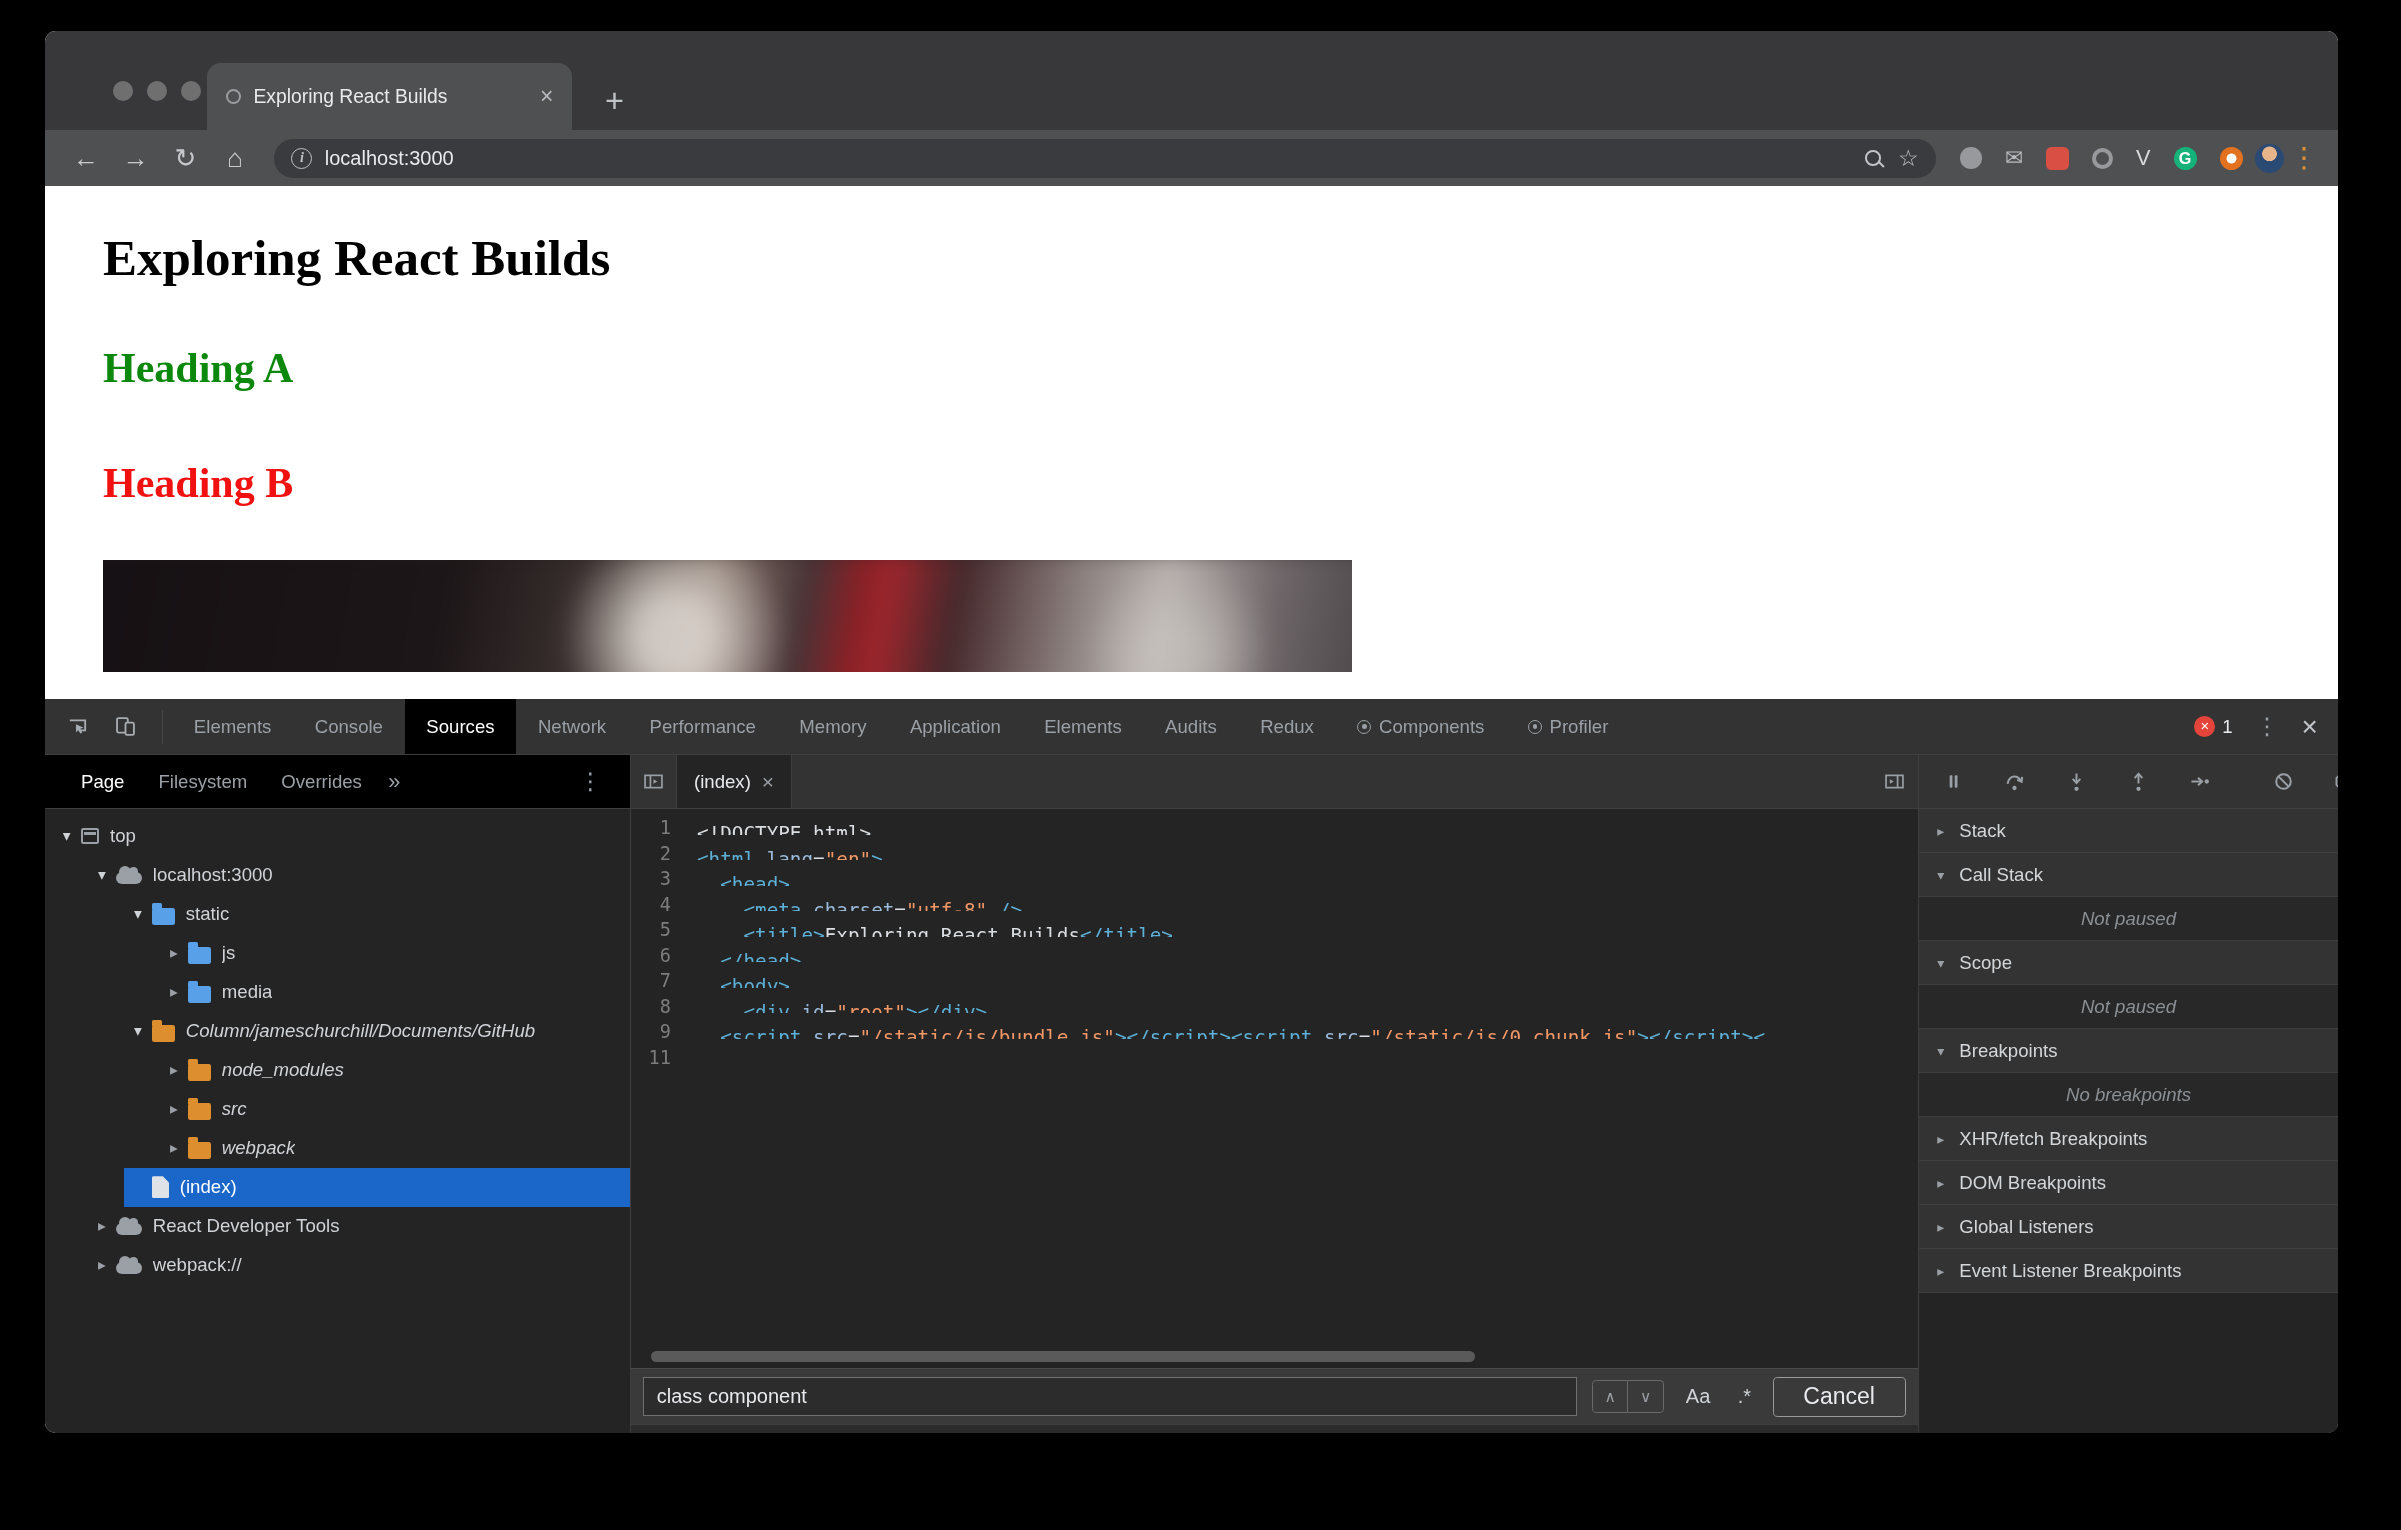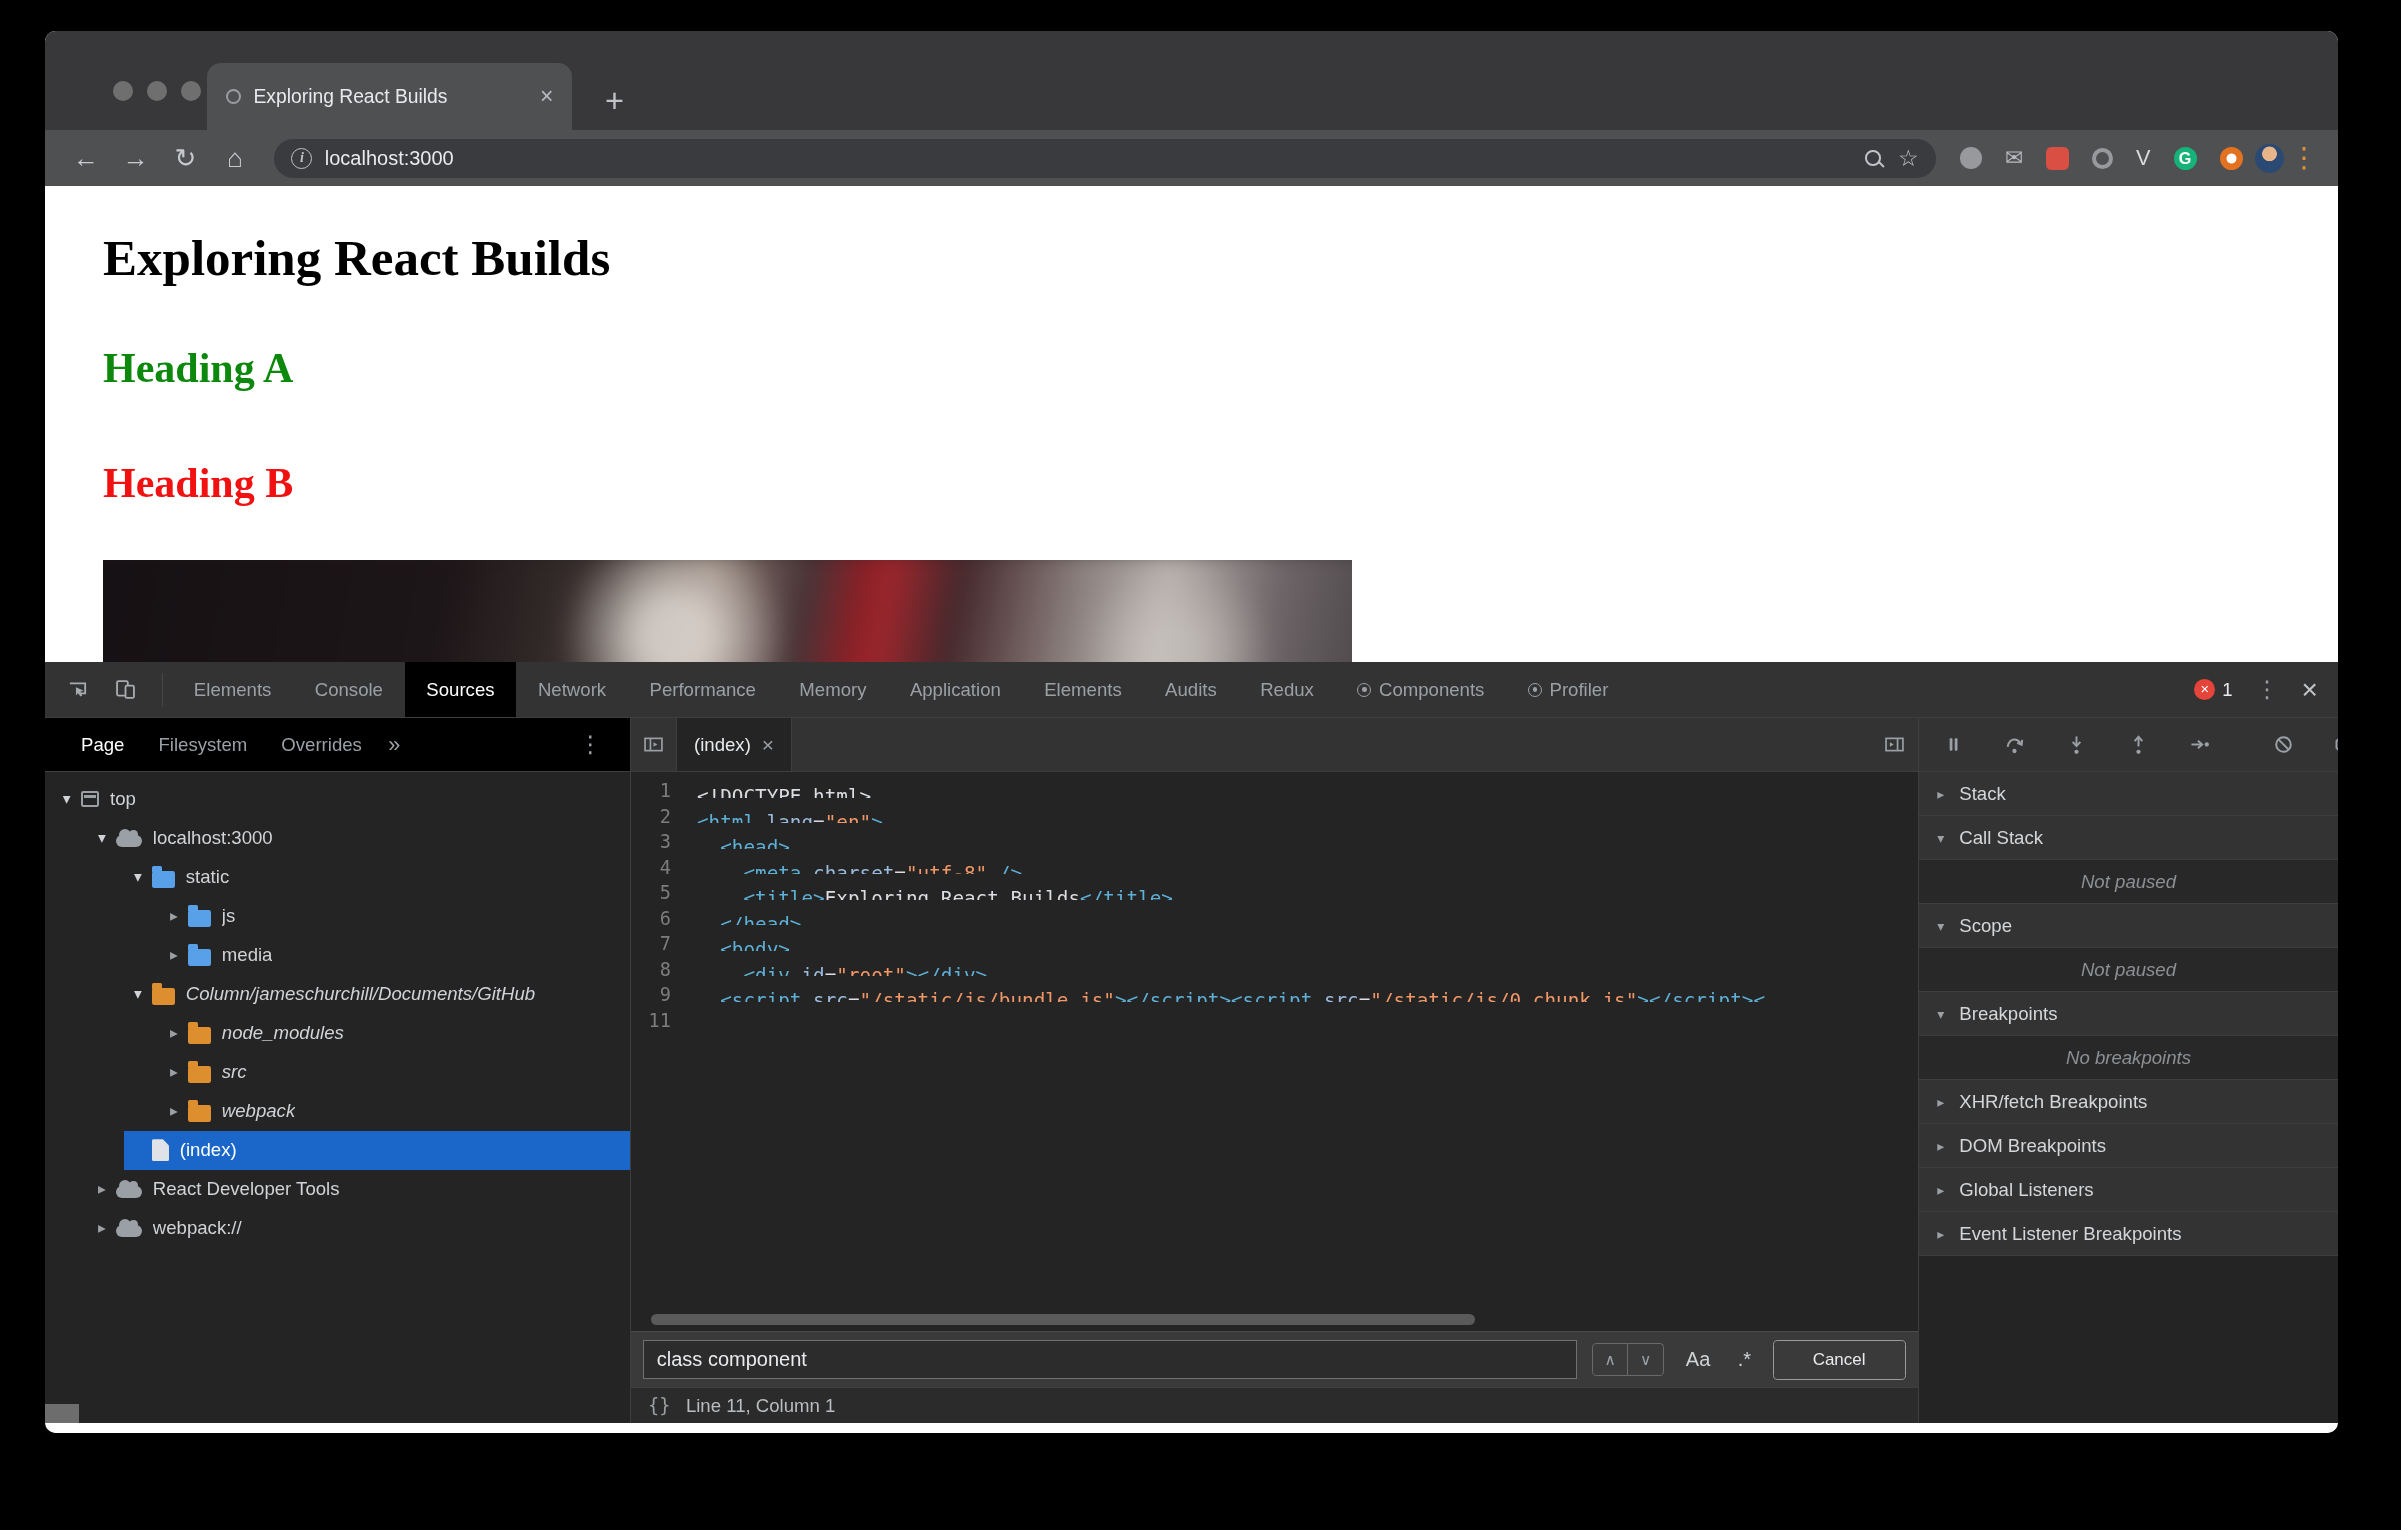--- a/index.html
+++ b/index.html
@@ -42,21 +42,21 @@
   .ha{margin:56px 0 0;color:var(--heading-a);}
   .hb{margin:67px 0 0;color:var(--heading-b);}
   .photo-wrap{margin-top:53px;width:1249px;height:325px;overflow:hidden;background:#241c1d;}
   .photo{width:100%;height:100%;transform:scale(1.06);filter:blur(9.3px);
     background:
       radial-gradient(circle at 46% 25%, rgba(225,218,212,.85) 0 31px, rgba(225,218,212,0) 108px),
       radial-gradient(circle at 84% 30%, rgba(210,205,200,.6) 0 23px, rgba(210,205,200,0) 93px),
       linear-gradient(100deg,#151013 0%,#1d1618 28%,#3d3331 40%,#8a7a70 47%,#473336 54%,#8a2026 58%,#9c262d 60%,#45282b 65%,#8d8380 74%,#b5aeab 80%,#6e6668 88%,#393537 100%);}
 
   
-  .devtools{position:absolute;left:0;top:631px;width:100%;height:761px;background:#242424;color:#9aa0a6;font-size:18.6px;}
+  .devtools{position:absolute;left:0;top:668px;width:100%;height:761px;background:#242424;color:#9aa0a6;font-size:18.6px;}
   .dt-tabs{height:56px;background:#333;border-bottom:0.8px solid #3e3e3e;display:flex;align-items:center;padding:0 12.4px;}
   .dt-lefts{display:flex;align-items:center;gap:7.7px;}
   .icbtn{width:40px;height:40px;display:flex;align-items:center;justify-content:center;flex:none;}
   .vsep{width:0.8px;height:34px;background:#474747;margin:0 9.3px;}
   .dtab{padding:0 21.7px;height:55px;display:flex;align-items:center;gap:7.7px;color:#9aa0a6;white-space:nowrap;}
   .dtab.active{background:#000;color:#fff;text-align:center;}
   .atom{width:14px;height:14px;border:1.5px solid currentColor;border-radius:50%;position:relative;flex:none;}
   .atom::after{content:"";position:absolute;left:50%;top:50%;width:4.6px;height:4.6px;margin:-2.3px 0 0 -2.3px;border-radius:50%;background:currentColor;}
   .dt-right{margin-left:auto;display:flex;align-items:center;gap:23px;padding-right:7.7px;}
   .err-badge{display:flex;align-items:center;gap:7px;}
@@ -108,21 +108,21 @@
   .ct{white-space:pre;margin:6px;font-family:inherit;font-size:inherit;overflow:hidden;}
   .tk-tag{color:#5db0d7;} .tk-atn{color:#9bbbdc;} .tk-atv{color:#f29766;} .tk-pln{color:#dadde1;} .tk-pun{color:#dadde1;}
   .hscroll{position:absolute;left:20px;bottom:6.2px;width:824px;height:10.8px;border-radius:5.4px;background:#5a5a5a;}
   .searchbar{height:56px;background:#3a3a3a;border-top:0.8px solid #4a4a4a;display:flex;align-items:center;padding:0 12.4px;gap:15.5px;flex:none;}
   .search-input{flex:1;height:39px;background:#2c2c2c;border:0.8px solid #707070;color:#e8eaed;font-size:20px;padding:0 12.4px;font-family:"Liberation Sans",sans-serif;min-width:0;outline:none;}
   .seg{display:flex;flex:none;}
   .segbtn{width:36px;height:32.5px;background:#3a3a3a;border:0.8px solid #6a6a6a;color:#9aa0a6;font-size:15.5px;display:flex;align-items:center;justify-content:center;}
   .segbtn:first-child{border-radius:4.6px 0 0 4.6px;}
   .segbtn:last-child{border-left:none;border-radius:0 4.6px 4.6px 0;}
   .txtbtn{color:#cfd2d6;font-size:20px;background:none;border:none;font-family:"Liberation Sans",sans-serif;flex:none;}
-  .cancel{min-width:133px;height:40px;border:0.8px solid #9a9a9a;border-radius:4.6px;background:#3a3a3a;color:#e8eaed;font-size:17px;font-family:"Liberation Sans",sans-serif;flex:none;}
+  .cancel{min-width:133px;height:40px;border:0.8px solid #9a9a9a;border-radius:4.6px;background:#3a3a3a;color:#e8eaed;font-size:23px;font-family:"Liberation Sans",sans-serif;flex:none;}
   .statusbar{height:36px;display:flex;align-items:center;gap:15.5px;padding:0 17px;background:#2b2b2b;border-top:0.8px solid #3e3e3e;flex:none;}
   .braces{font-family:"DejaVu Sans Mono",monospace;color:#9aa0a6;font-size:18.6px;}
   .statustext{color:#b9bcc0;font-size:18.6px;}
 
   
   .debug-pane{width:419px;display:flex;flex-direction:column;background:#242424;flex:none;}
   .dbg-controls{height:54px;background:#333;border-bottom:0.8px solid #3e3e3e;display:flex;align-items:center;padding:0 14px;gap:21.7px;flex:none;}
   .dbg-sep{width:0.8px;height:32.5px;background:#474747;margin-left:auto;}
   .sec{height:44px;display:flex;align-items:center;gap:9.3px;padding:0 12.4px;background:#333;border-bottom:0.8px solid #3e3e3e;color:#d4d7da;}
   .sec .arr2{width:18.6px;font-size:14px;color:#9aa0a6;text-align:center;}

